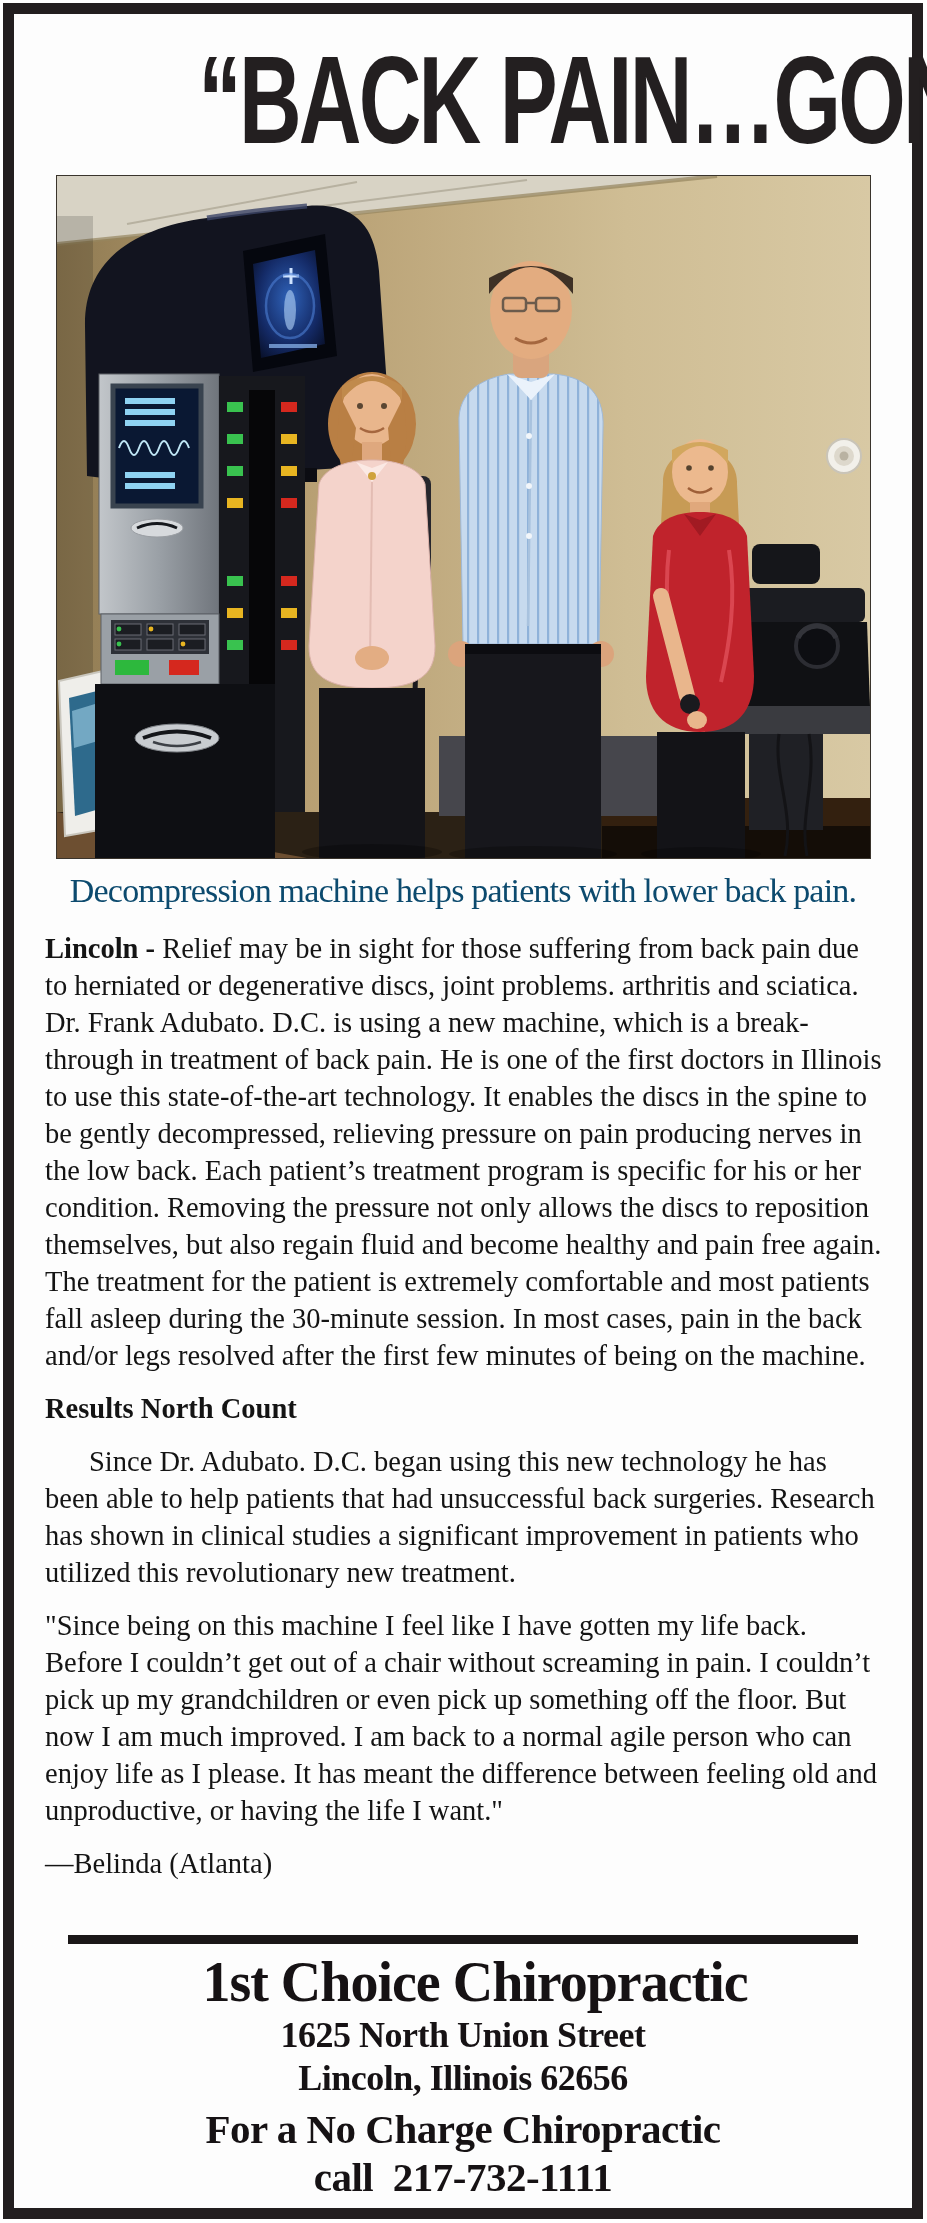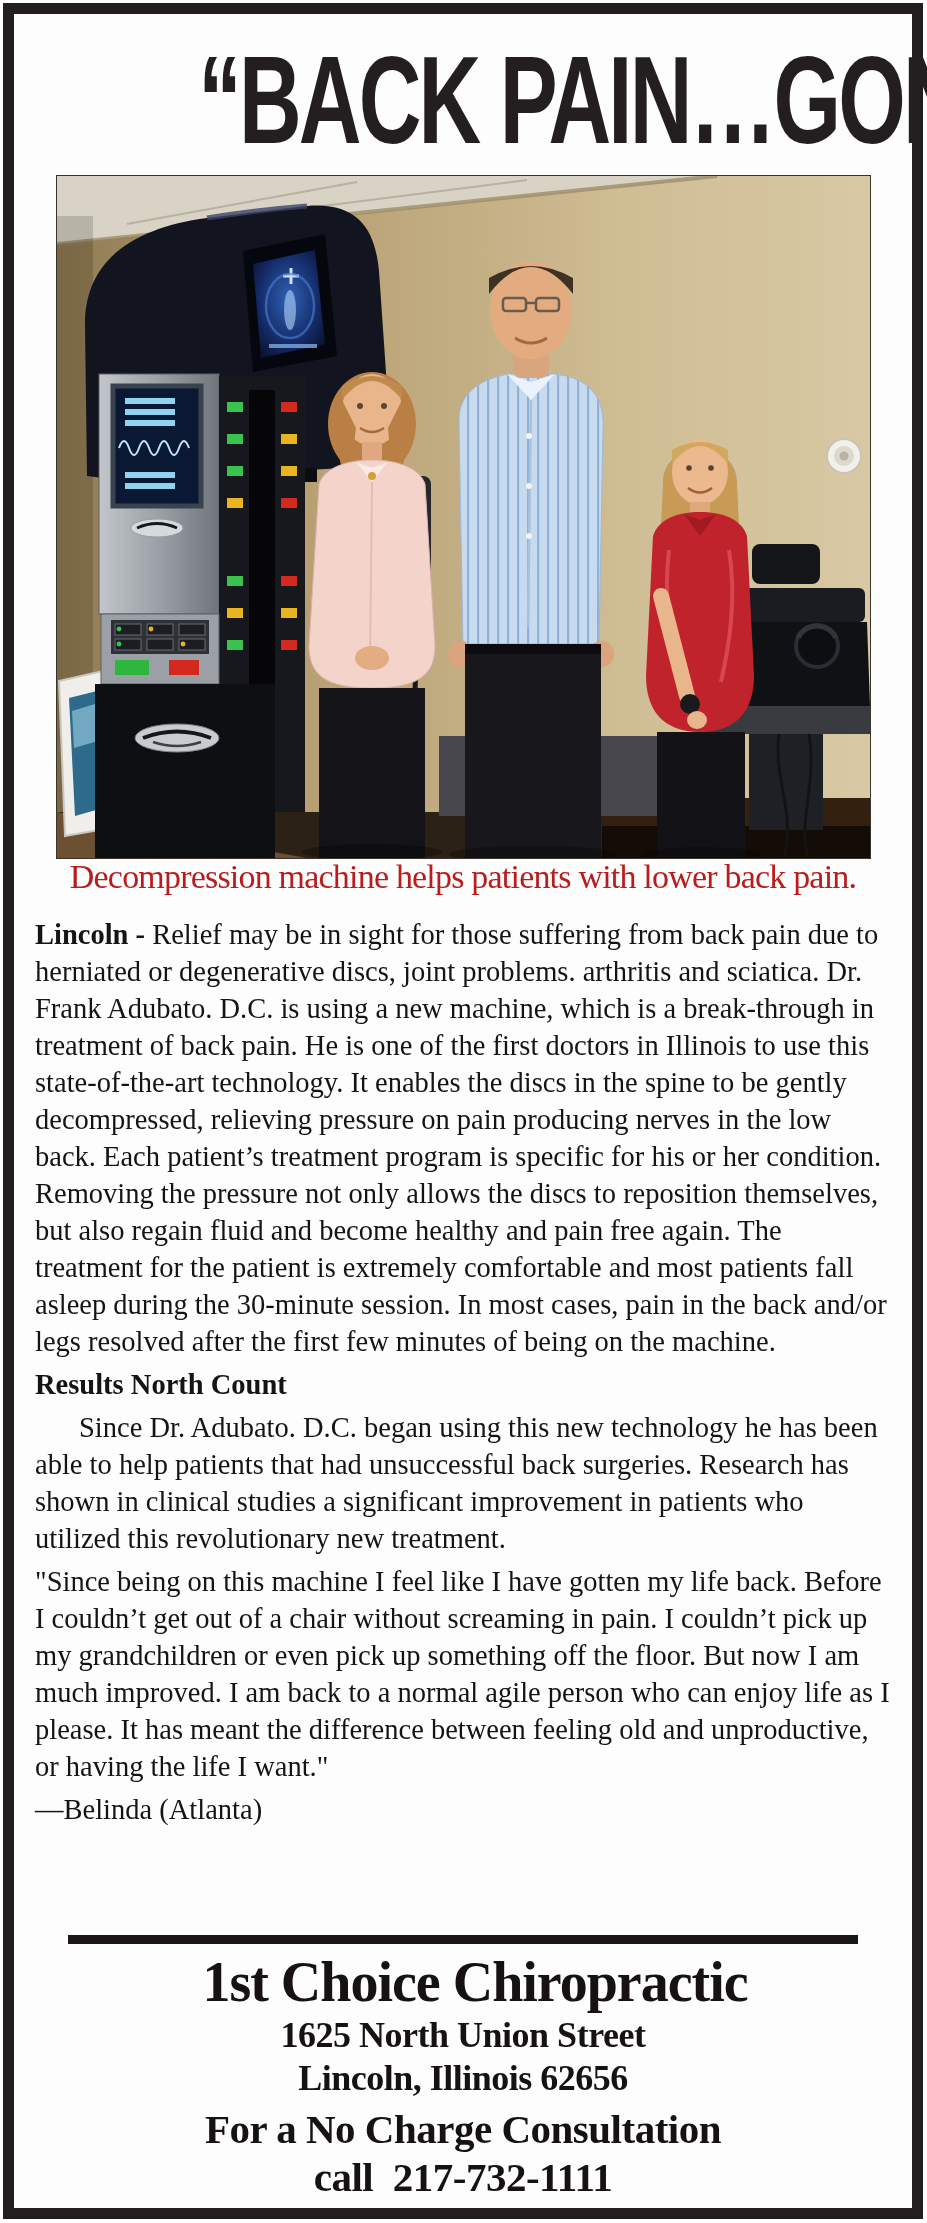--- a/index.html
+++ b/index.html
@@ -45,34 +45,35 @@
     height: 682px;
     margin: 12px auto 0 43px;
     position: relative;
     background: #c9b389;
     outline: 1px solid #3a342c;
   }
   .photo-frame svg { display: block; }
 
   
   .caption {
+    margin-top: 14px;
     text-align: center;
     font-size: 34px;
     letter-spacing: -0.8px;
-    color: #b91c1c;
+    color: #0c4a6e;
   }
 
   
   .article {
     margin: 20px 14px 0 15px;
     font-size: 28.5px;
     line-height: 37px;
     color: #141414;
   }
-  .article p { margin: 6px; }
+  .article p { margin: 16px; }
   .lead-bold { font-weight: 700; }
   .sec-heading {
     font-weight: 700;
     margin-top: 38px;
   }
   .indent-first { text-indent: 44px; }
   .attribution { margin-top: 0; }
 
   
   .footer {
@@ -334,19 +335,19 @@
       </div>
 
       <div class="footer">
         <div class="scan-artifact artifact-1"></div>
         <div class="scan-artifact artifact-2"></div>
         <div class="scan-artifact artifact-3"></div>
         <div class="footer-rule"></div>
         <div class="business-name">1st Choice Chiropractic</div>
         <div class="address-line">1625 North Union Street</div>
         <div class="address-line">Lincoln, Illinois 62656</div>
-        <div class="consultation-line">For a No Charge Consultation</div>
+        <div class="consultation-line">For a No Charge Chiropractic</div>
         <div class="phone-line">call  217-732-1111</div>
       </div>
 
     </div>
   </div>
 </div>
 
 </body></html>

